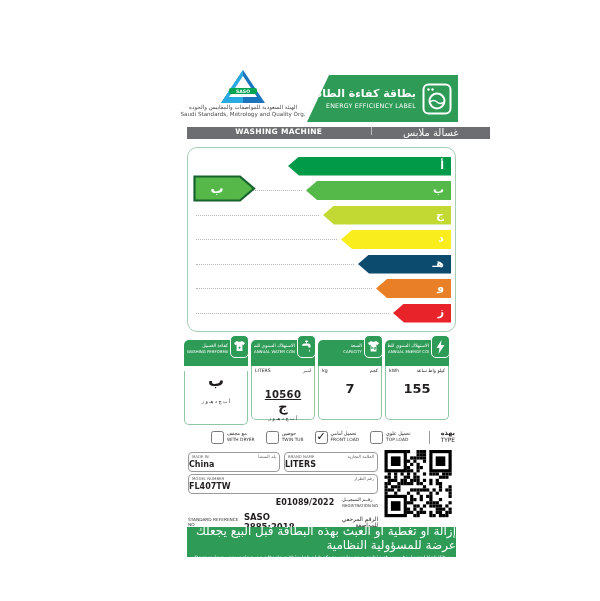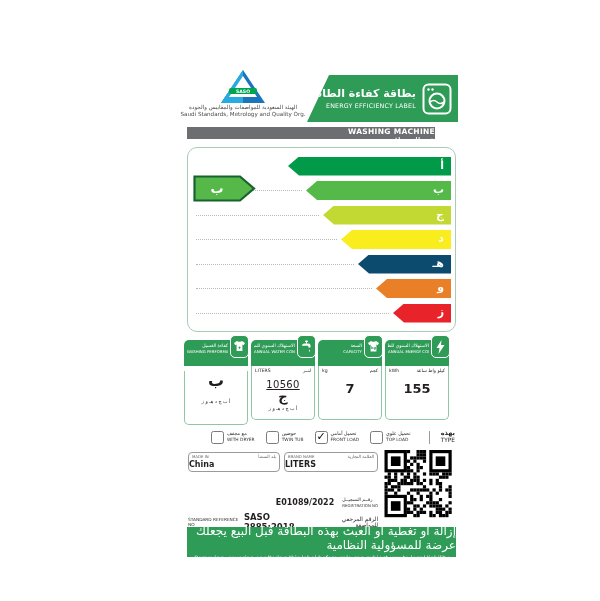--- a/index.html
+++ b/index.html
@@ -14,22 +14,22 @@
   .org-en{font-size:5.6px;color:#4a4a4a;line-height:1.25;}
 
   .banner{position:absolute;left:122px;top:5px;width:151px;height:47px;background:#2e9b57;
           clip-path:polygon(22px 0,100% 0,100% 100%,0 100%);
           display:flex;align-items:center;justify-content:flex-end;gap:6px;padding-right:6px;box-sizing:border-box;}
   .banner-text{text-align:right;}
   .banner-ar{font-size:11px;font-weight:bold;color:#fff;direction:rtl;line-height:1.15;}
   .banner-en{font-size:6.3px;color:#fff;letter-spacing:.2px;margin-top:1px;}
   .wm-icon svg{display:block;}
 
-  .product-bar{position:absolute;left:2px;top:57px;width:248px;height:12px;background:#6d6e71;
-               display:flex;align-items:flex-end;color:#fff;flex-direction:column;}
+  .product-bar{position:absolute;left:2px;top:57px;width:303px;height:12px;background:#6d6e71;
+               display:flex;align-items:flex-start;color:#fff;}
   .pb-en{flex:1.55;text-align:center;font-size:7.5px;font-weight:bold;letter-spacing:.3px;}
   .pb-div{width:1px;height:8px;background:#bcbcbc;}
   .pb-ar{flex:1;text-align:center;font-size:10px;direction:rtl;}
 
   
   .scale-panel{position:absolute;left:2px;top:77px;width:269px;height:185px;border:1px solid #a7cdb4;
                border-radius:10px;box-sizing:border-box;display:flex;flex-direction:column;
                justify-content:space-evenly;padding:3px 0;}
   .grade-row{position:relative;height:19px;}
   .leader{position:absolute;left:8px;top:9px;border-top:1px dotted #b9b9b9;}
@@ -47,21 +47,21 @@
   .mh-ar{font-size:4.6px;direction:rtl;text-align:right;line-height:1.3;white-space:nowrap;overflow:hidden;}
   .mh-en{font-size:3.9px;text-align:right;line-height:1.3;white-space:nowrap;overflow:hidden;}
   .mtab{position:absolute;top:-5px;right:-1px;width:19px;height:23px;background:#2e9b57;
         border:1.5px solid #fff;border-radius:5px;box-sizing:border-box;
         display:flex;align-items:center;justify-content:center;z-index:2;}
   .mbody{height:54px;border:1px solid #8fc7a4;border-top:none;border-radius:0 0 5px 5px;
          box-sizing:border-box;background:#fff;text-align:center;}
   .units{display:flex;justify-content:space-between;font-size:4.6px;color:#231f20;padding:2px 3px 0;direction:ltr;}
   .units .u-ar{direction:rtl;}
   .mval{font-size:13px;font-weight:bold;margin-top:8px;}
-  .mval-sm{font-size:10px;font-weight:normal;text-decoration:underline;margin-top:6px;letter-spacing:.3px;}
+  .mval-sm{font-size:10px;font-weight:bold;text-decoration:underline;margin-top:16px;letter-spacing:.3px;}
   .mgrade{font-size:13px;font-weight:bold;line-height:1.1;direction:rtl;}
   .mgrade-big{font-size:16px;font-weight:bold;margin-top:5px;direction:rtl;}
   .mscale{font-size:4.8px;direction:rtl;margin-top:2px;}
   .mscale-low{font-size:4.8px;direction:rtl;margin-top:9px;}
 
   
   .type-row{position:absolute;left:2px;top:355px;width:269px;height:24px;display:flex;
             align-items:center;gap:11px;padding-left:24px;box-sizing:border-box;}
   .opt{display:flex;align-items:center;gap:3px;}
   .chk{width:11px;height:11px;border:1.5px solid #7a7a7a;border-radius:2.5px;background:#fff;
@@ -314,20 +314,25 @@
 
   <div class="fbox f-made">
     <span class="flab-en">MADE IN</span>
     <span class="flab-ar">بلد المنشأ</span>
     <div class="fval">China</div>
   </div>
   <div class="fbox f-brand">
     <span class="flab-en">BRAND NAME</span>
     <span class="flab-ar">العلامة التجارية</span>
     <div class="fval">LITERS</div>
+  </div>
+  <div class="fbox f-model">
+    <span class="flab-en">MODEL NUMBER</span>
+    <span class="flab-ar">رقم الطراز</span>
+    <div class="fval">FL407TW</div>
   </div>
 
   <div class="reg-line">
     <span class="reg-val">E01089/2022</span>
     <div class="reg-labels">
       <span class="reg-ar">رقــم التسجيــل</span>
       <span class="reg-en">REGISTRATION NO</span>
     </div>
   </div>
 

